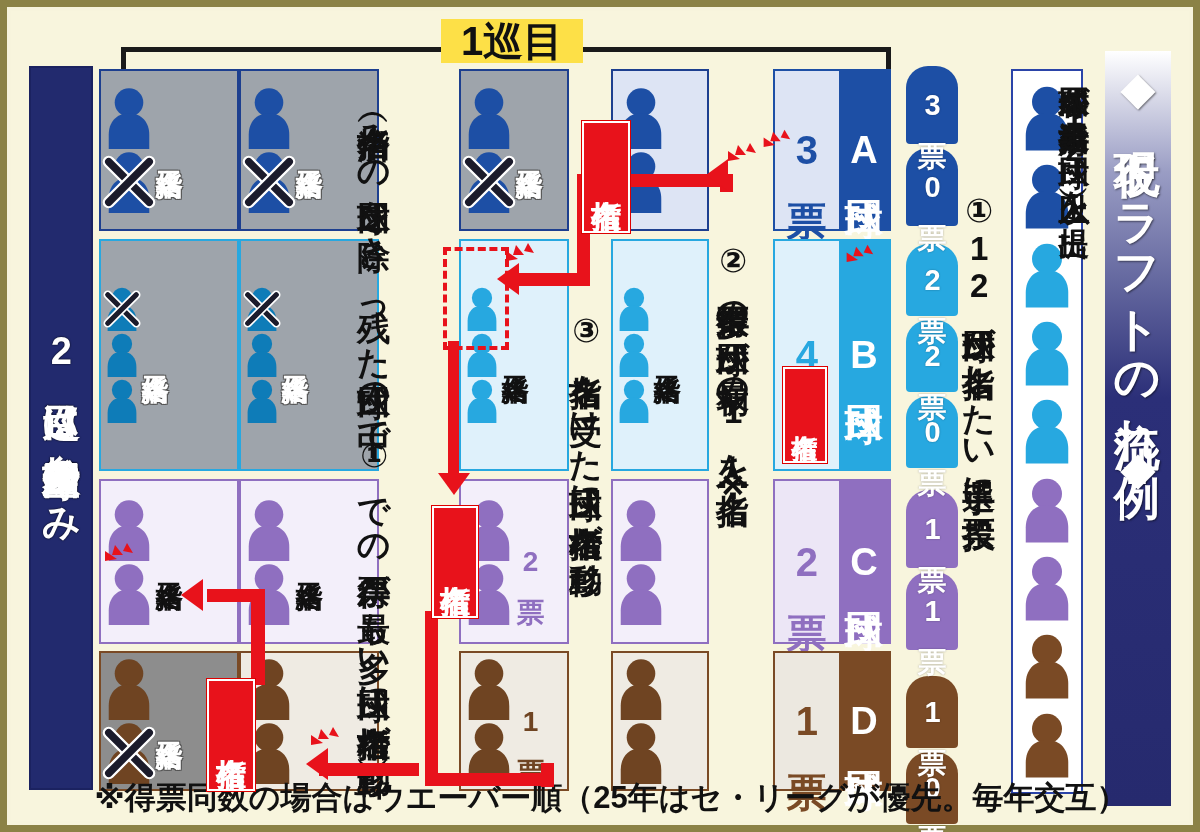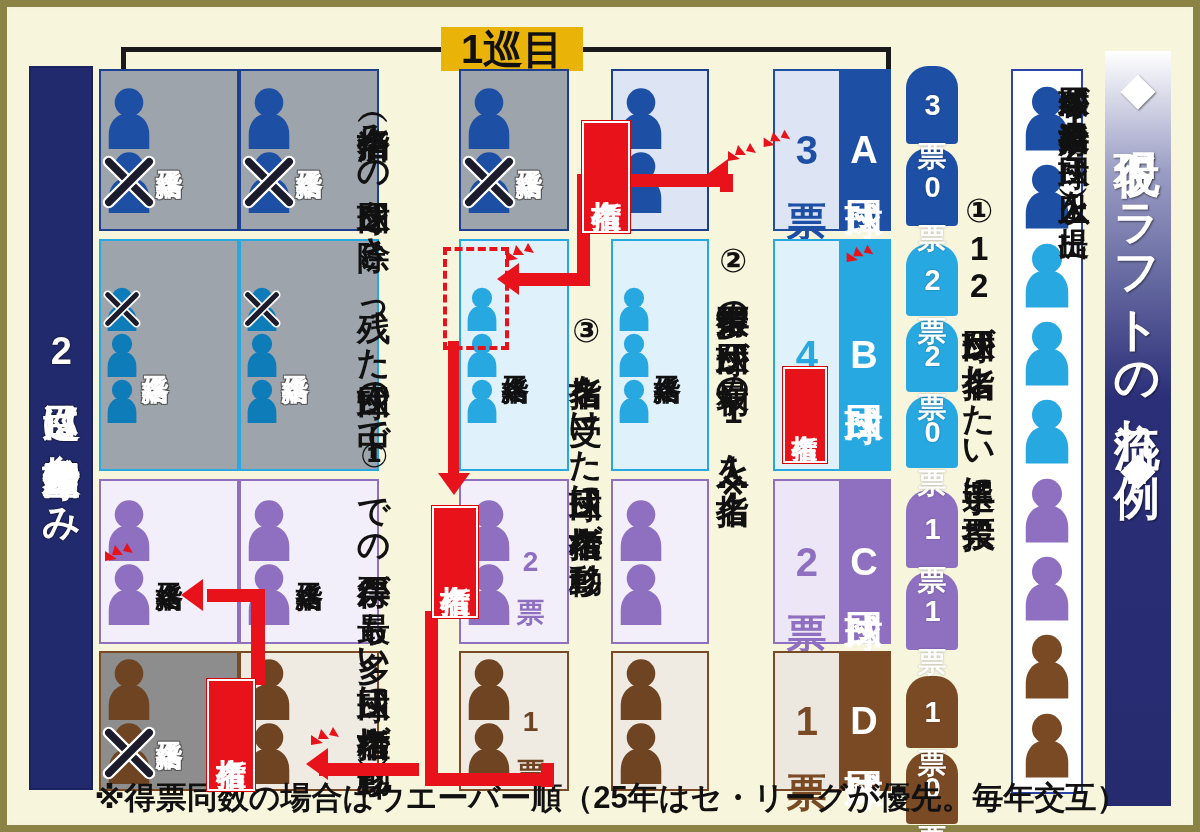--- a/index.html
+++ b/index.html
@@ -51,22 +51,22 @@
   }
 
   
   .person{position:relative;display:block;}
   .person svg{display:block;}
 
   
   .bracket{left:110px;top:36px;width:770px;height:26px;
            border-top:5px solid #1a1a1a;border-left:5px solid #1a1a1a;
            border-right:5px solid #1a1a1a;box-sizing:border-box;}
-  .brlabel{left:430px;top:16px;width:130px;text-align:center;
-           font-size:40px;font-weight:bold;color:#111;background:#eab308;
+  .brlabel{left:430px;top:8px;width:130px;text-align:center;
+           font-size:40px;font-weight:bold;color:#111;background:#fde047;
            line-height:1;padding:2px 6px;}
 
   
   .votecol{left:895px;top:55px;width:52px;height:730px;}
   .votechip{
     width:52px;margin-bottom:4px;color:#fff;font-weight:bold;
     display:flex;align-items:center;justify-content:center;
     font-size:29px;padding:3px 0;box-sizing:border-box;
     text-shadow:0 0 2px rgba(0,0,0,.35);
   }

